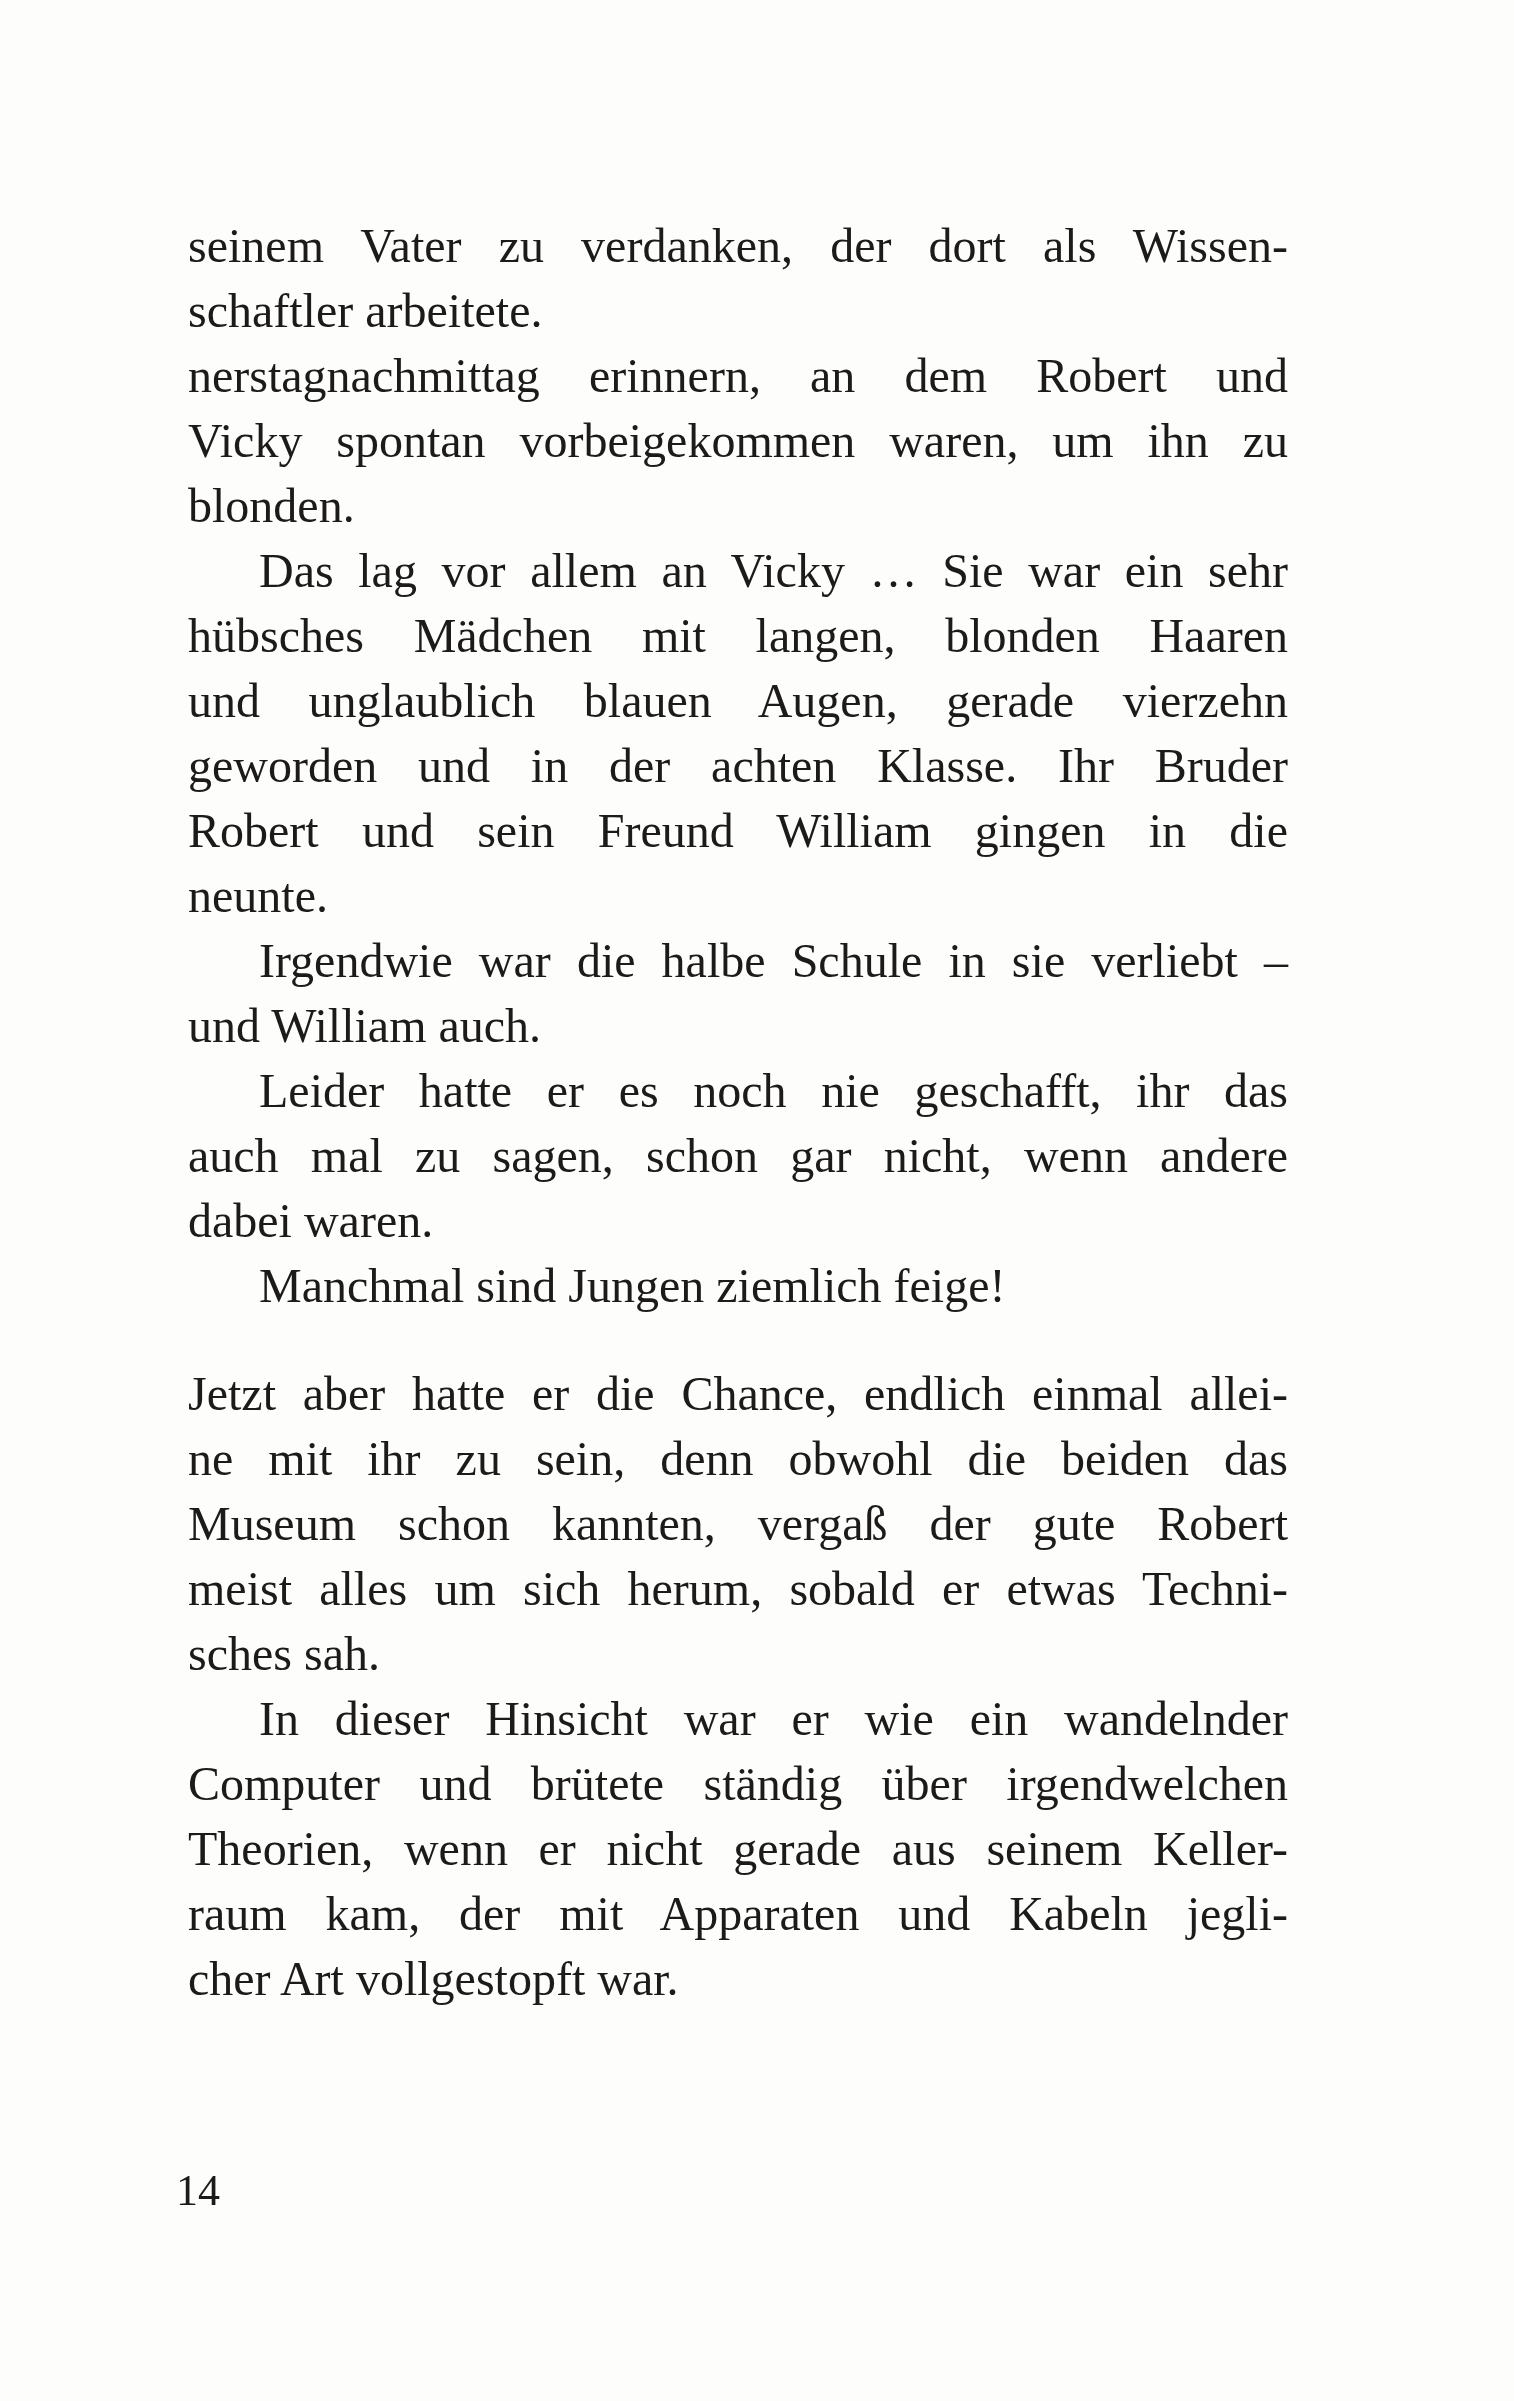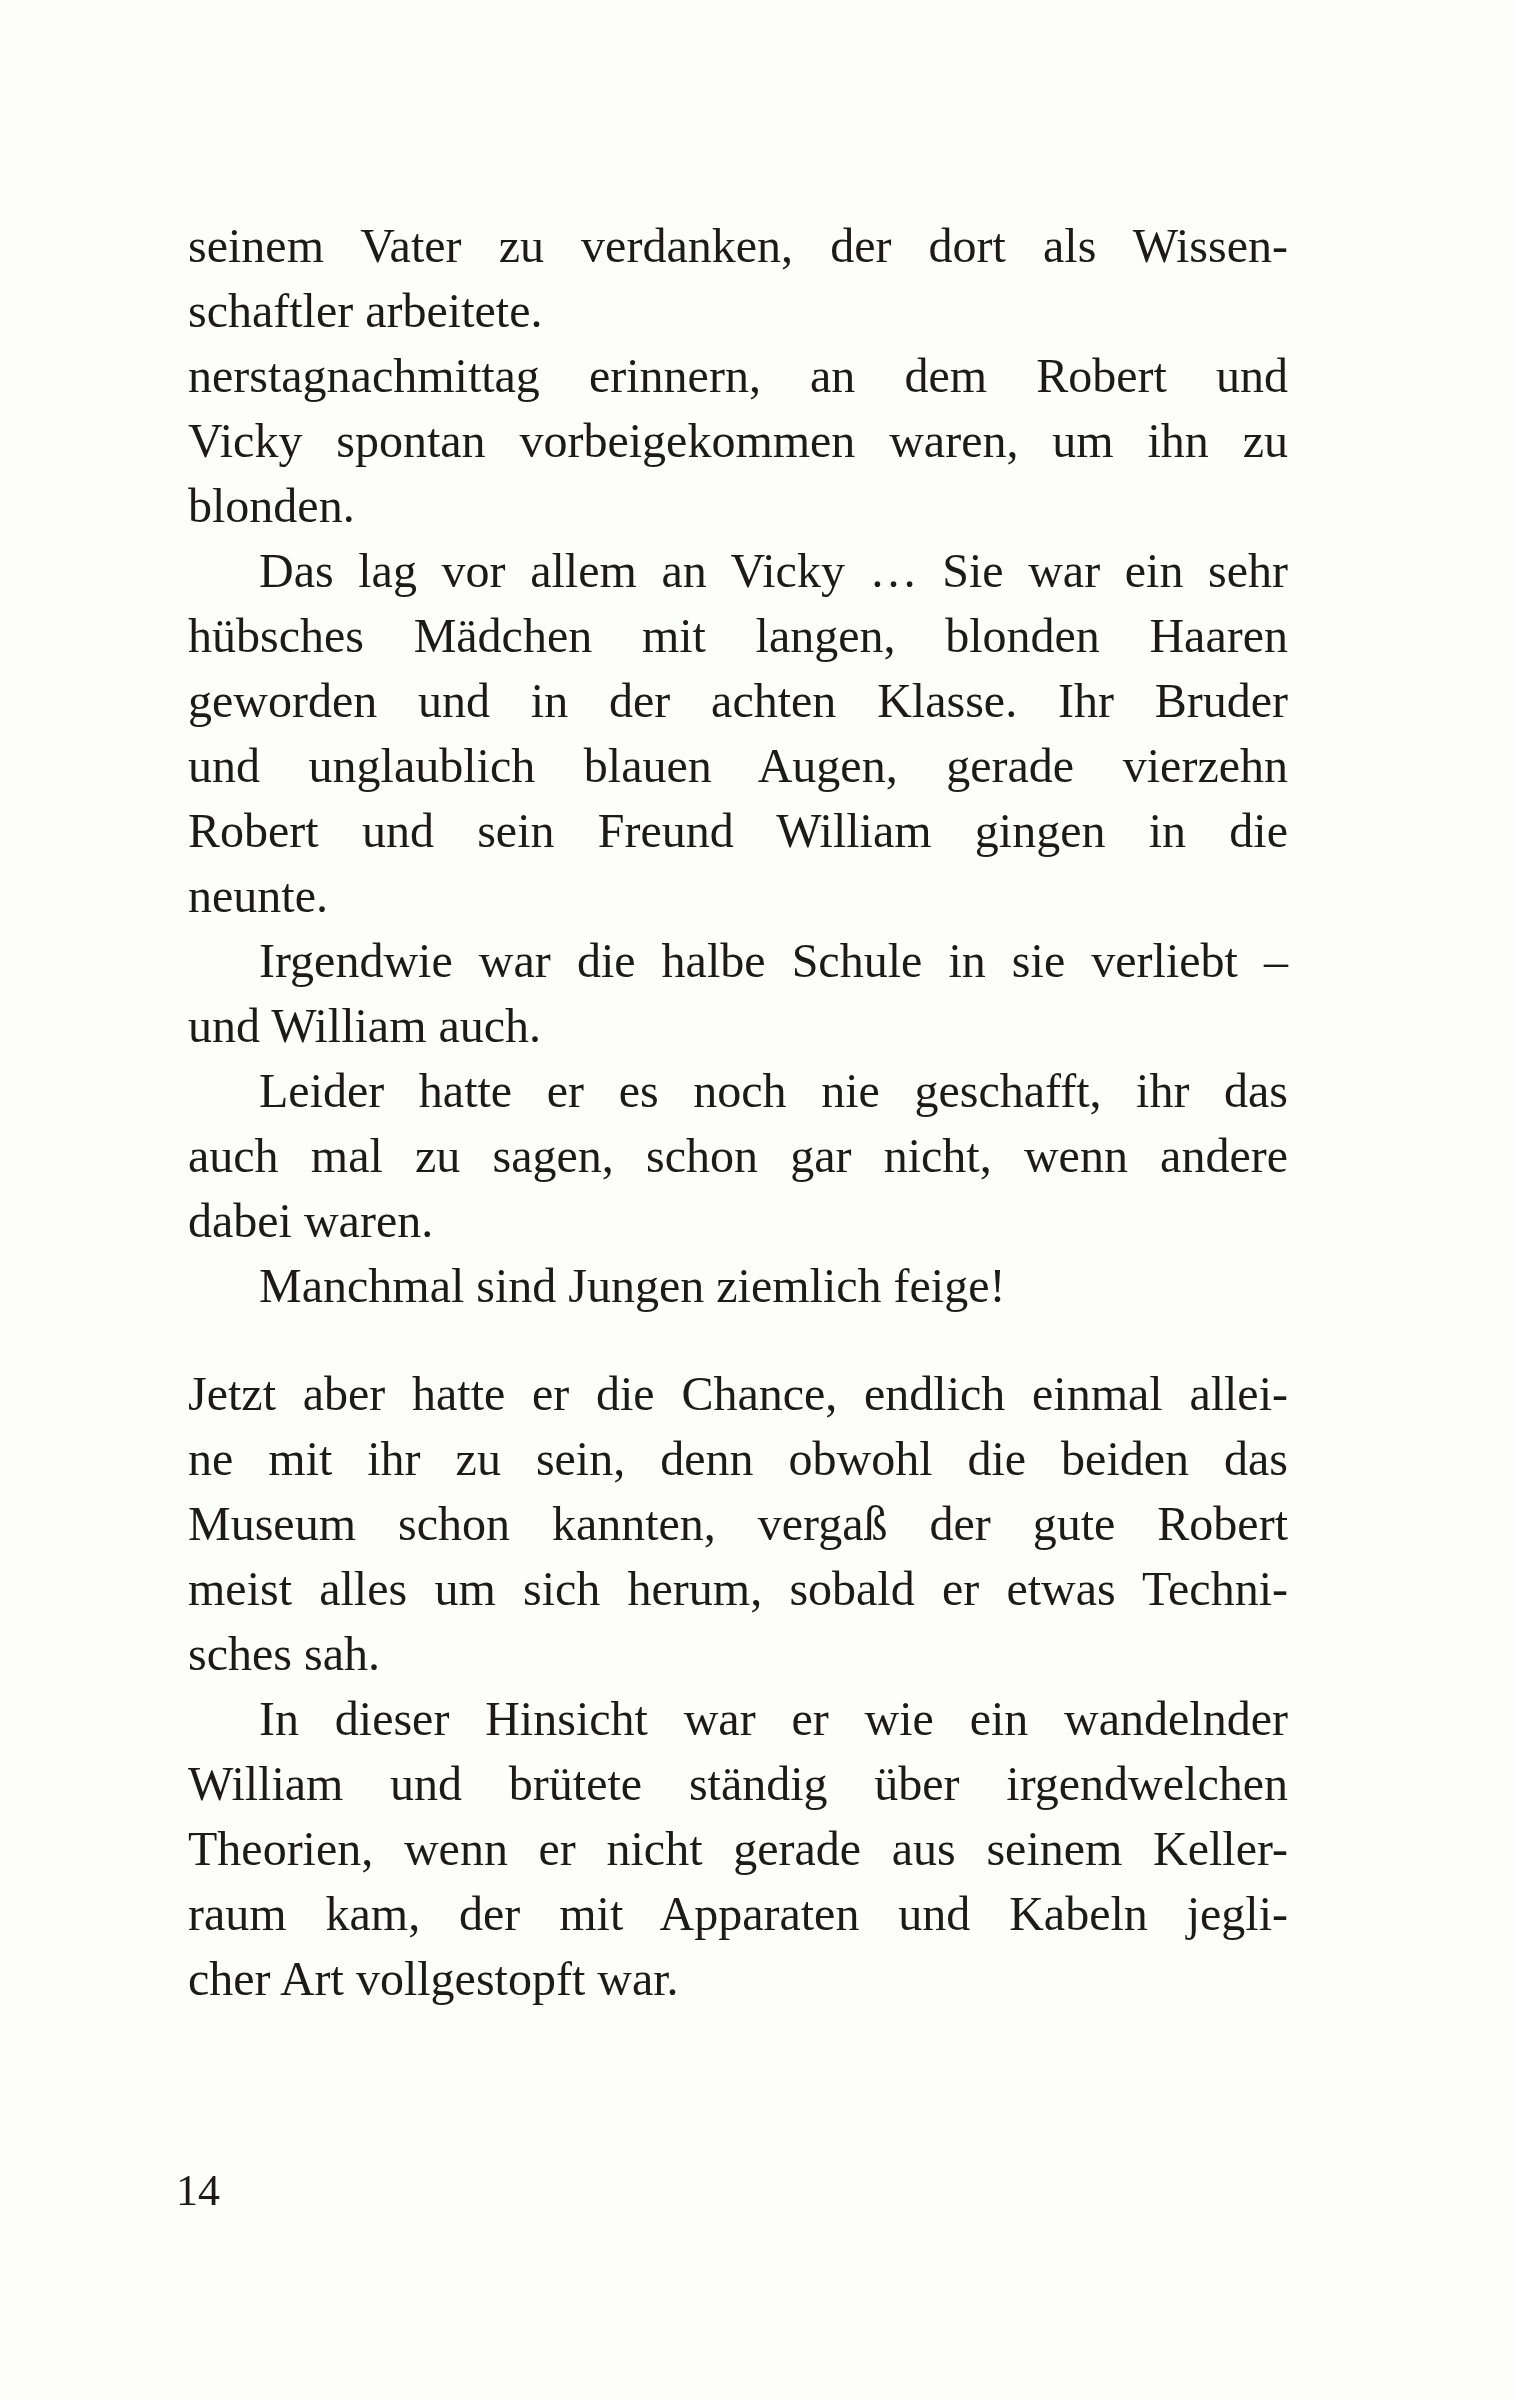--- a/index.html
+++ b/index.html
@@ -70,22 +70,22 @@
         <div class="line last">schaftler arbeitete.</div>
       </div>
       <div class="paragraph">
         <div class="line fill">nerstagnachmittag erinnern, an dem Robert und</div>
         <div class="line fill">Vicky spontan vorbeigekommen waren, um ihn zu</div>
         <div class="line last">blonden.</div>
       </div>
       <div class="paragraph">
         <div class="line fill first-indent">Das lag vor allem an Vicky … Sie war ein sehr</div>
         <div class="line fill">hübsches Mädchen mit langen, blonden Haaren</div>
+        <div class="line fill">und unglaublich blauen Augen, gerade vierzehn</div>
         <div class="line fill">geworden und in der achten Klasse. Ihr Bruder</div>
-        <div class="line fill">und unglaublich blauen Augen, gerade vierzehn</div>
         <div class="line fill">Robert und sein Freund William gingen in die</div>
         <div class="line last">neunte.</div>
       </div>
       <div class="paragraph">
         <div class="line fill first-indent">Irgendwie war die halbe Schule in sie verliebt –</div>
         <div class="line last">und William auch.</div>
       </div>
       <div class="paragraph">
         <div class="line fill first-indent">Leider hatte er es noch nie geschafft, ihr das</div>
         <div class="line fill">auch mal zu sagen, schon gar nicht, wenn andere</div>
@@ -96,21 +96,21 @@
       </div>
       <div class="paragraph space-before">
         <div class="line fill">Jetzt aber hatte er die Chance, endlich einmal allei-</div>
         <div class="line fill">ne mit ihr zu sein, denn obwohl die beiden das</div>
         <div class="line fill">Museum schon kannten, vergaß der gute Robert</div>
         <div class="line fill">meist alles um sich herum, sobald er etwas Techni-</div>
         <div class="line last">sches sah.</div>
       </div>
       <div class="paragraph">
         <div class="line fill first-indent">In dieser Hinsicht war er wie ein wandelnder</div>
-        <div class="line fill">William und brütete ständig über irgendwelchen</div>
+        <div class="line fill">Computer und brütete ständig über irgendwelchen</div>
         <div class="line fill">Theorien, wenn er nicht gerade aus seinem Keller-</div>
         <div class="line fill">raum kam, der mit Apparaten und Kabeln jegli-</div>
         <div class="line last">cher Art vollgestopft war.</div>
       </div>
     </div>
   <div class="page-number">14</div>
 </div>
 
 
 </body></html>

